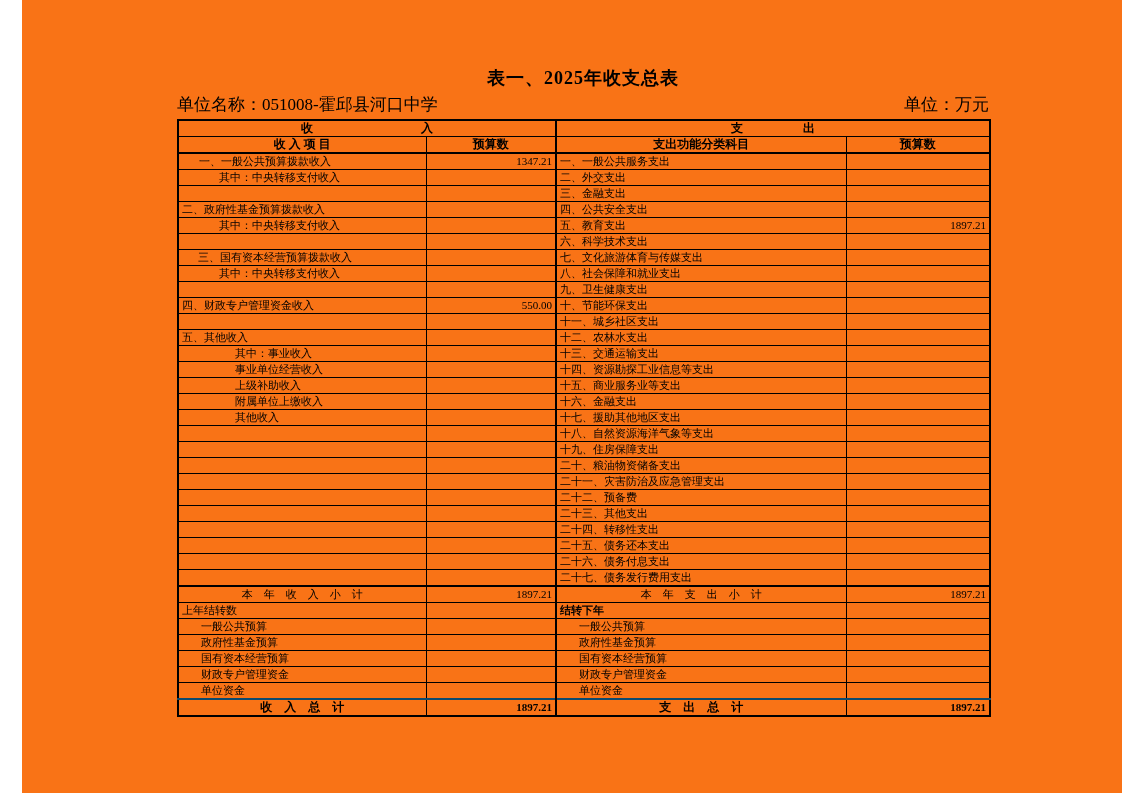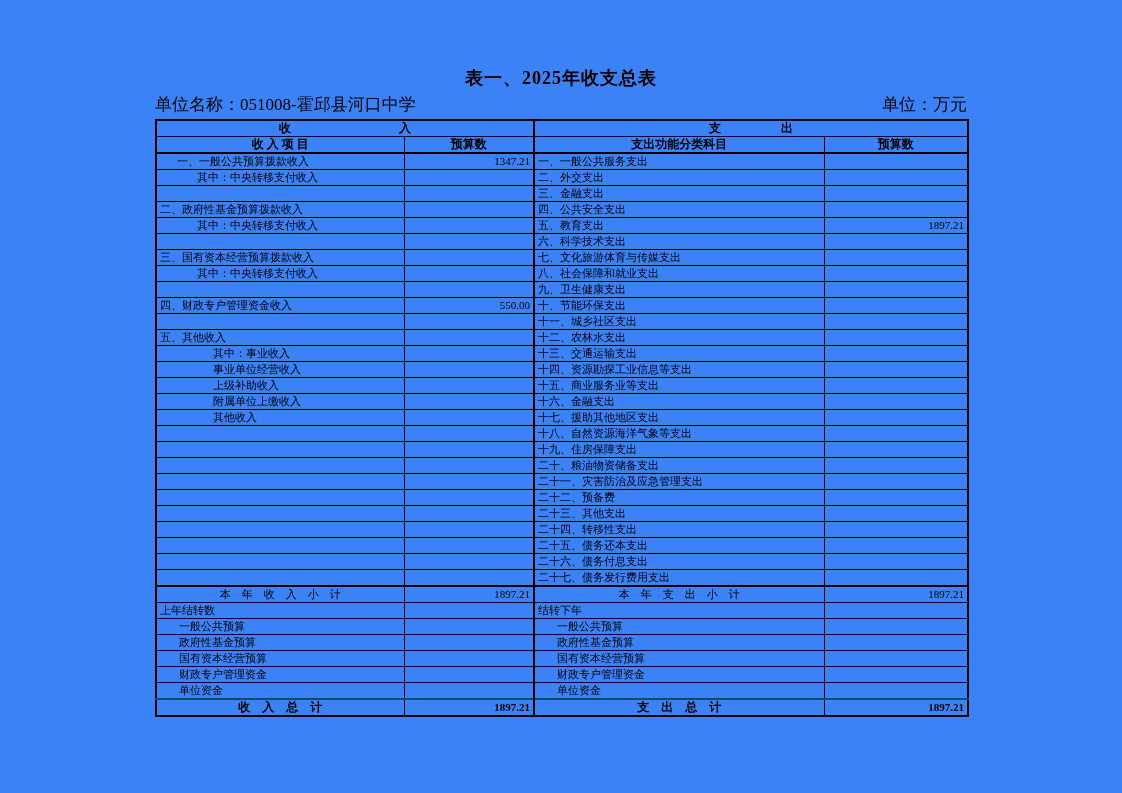--- a/index.html
+++ b/index.html
@@ -3,21 +3,21 @@
 <meta charset="utf-8">
 <style>
   html,body{margin:0;padding:0;}
   body{
     width:1122px;height:793px;background:#ffffff;
     font-family:"Liberation Serif","DejaVu Serif",serif;
     color:#000;
     position:relative;
     -webkit-font-smoothing:antialiased;
   }
-  .page{position:absolute;inset:0;background:#3b82f6;}
+  .page{position:absolute;inset:0;background:#f97316;margin-left:22px;}
   .doc-title{
     position:absolute;left:0;top:66px;width:1122px;
     text-align:center;font-size:18px;font-weight:bold;letter-spacing:1px;
   }
   .meta-row{
     position:absolute;left:155px;top:99px;width:812px;height:17px;
     display:flex;justify-content:space-between;align-items:flex-end;
     font-size:17px;
   }
   table.budget{
@@ -112,21 +112,21 @@
         </tr>
 
         <tr>
           <td class="item" style="padding-left: 3px;"></td>
           <td class="val"></td>
           <td class="item mid">六、科学技术支出</td>
           <td class="val"></td>
         </tr>
 
         <tr>
-          <td class="item" style="padding-left: 3px;">三、国有资本经营预算拨款收入</td>
+          <td class="item" style="padding-left: 19px;">三、国有资本经营预算拨款收入</td>
           <td class="val"></td>
           <td class="item mid">七、文化旅游体育与传媒支出</td>
           <td class="val"></td>
         </tr>
 
         <tr>
           <td class="item" style="padding-left: 40px;">其中：中央转移支付收入</td>
           <td class="val"></td>
           <td class="item mid">八、社会保障和就业支出</td>
           <td class="val"></td>
@@ -271,21 +271,21 @@
         <td class="val">1897.21</td>
         <td class="center mid">本　年　支　出　小　计</td>
         <td class="val">1897.21</td>
       </tr>
     </tbody>
     <tbody>
 
         <tr>
           <td class="item" style="padding-left: 3px;">上年结转数</td>
           <td class="val"></td>
-          <td class="item mid" style="padding-left: 3px;">结转下年</td>
+          <td class="item mid" style="padding-left: 3px; font-weight: bold;">结转下年</td>
           <td class="val"></td>
         </tr>
 
         <tr>
           <td class="item" style="padding-left: 22px;">一般公共预算</td>
           <td class="val"></td>
           <td class="item mid" style="padding-left: 22px;">一般公共预算</td>
           <td class="val"></td>
         </tr>
 

